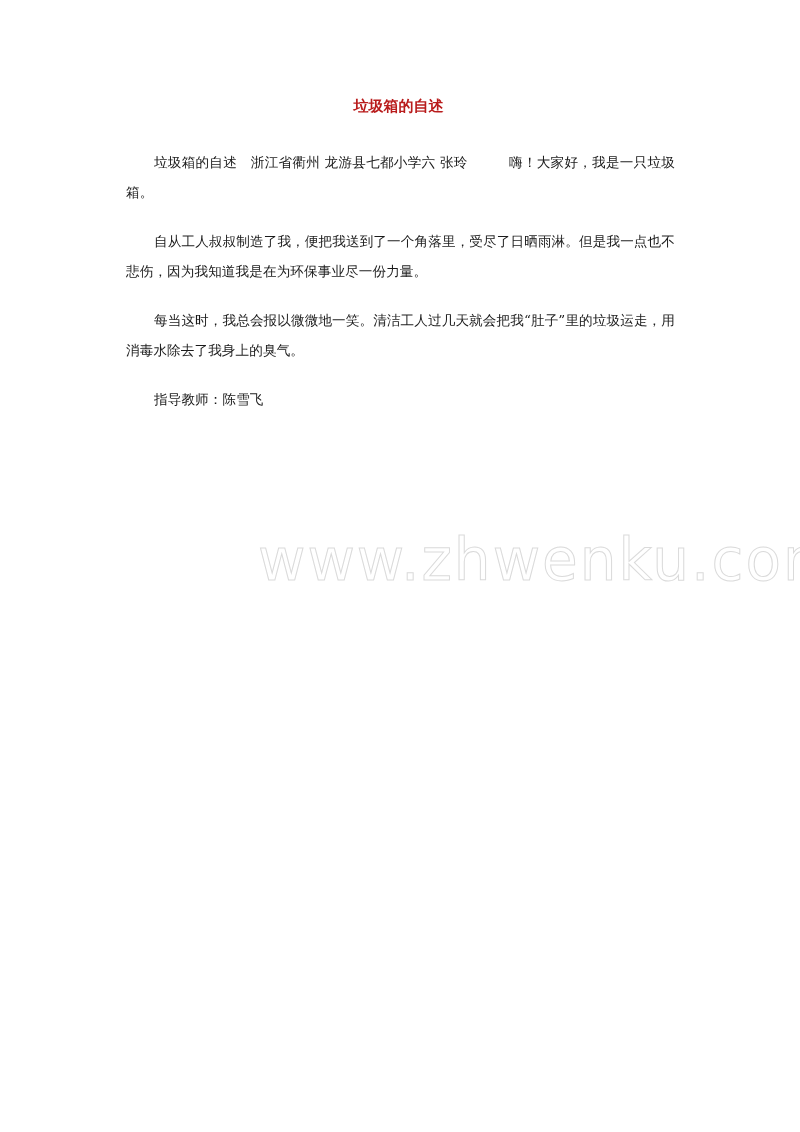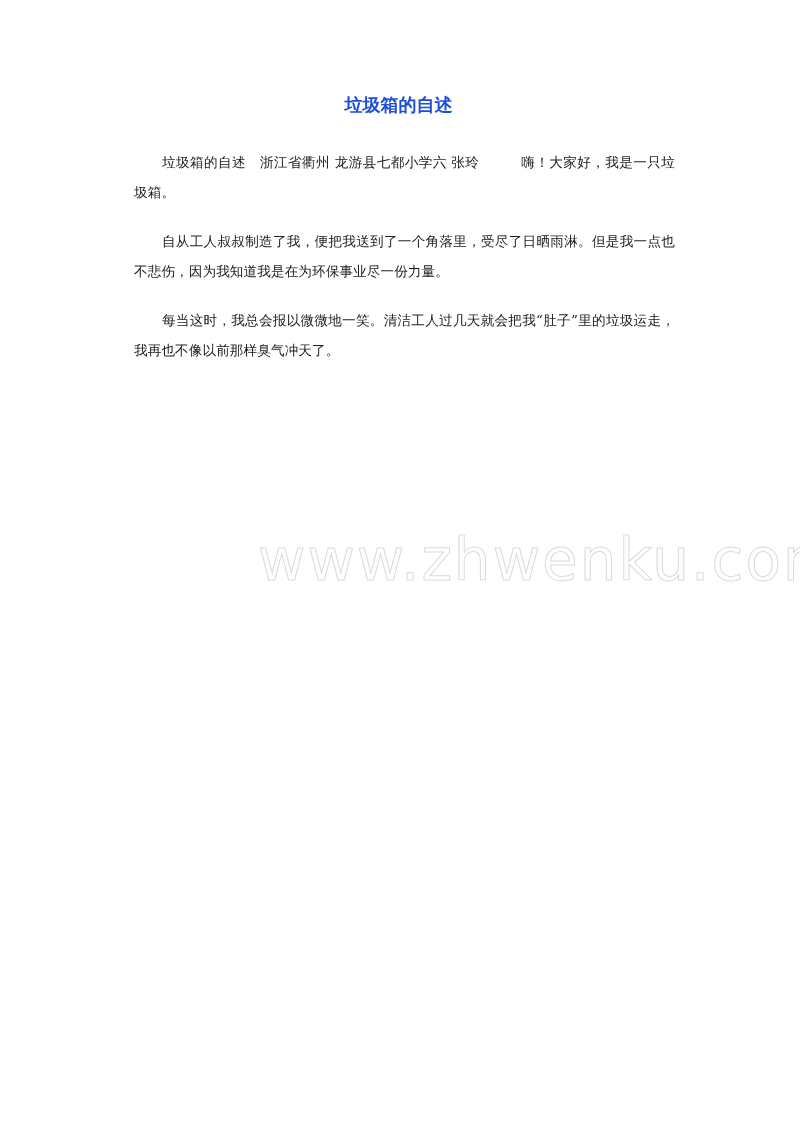--- a/index.html
+++ b/index.html
@@ -20,38 +20,38 @@
       left: 122px;
       top: 0;
       width: 553px;
     }
     .doc-title {
       position: absolute;
       left: 0;
       top: 96px;
       width: 553px;
       text-align: center;
-      font-family: Liberation Mono, monospace;
+      font-family: Liberation Serif, serif;
       font-weight: bold;
-      font-size: 18px;
+      font-size: 15px;
       line-height: 20px;
-      color: #1d4ed8;
+      color: #b91c1c;
     }
     .body-text {
       position: absolute;
       left: 0;
       top: 147px;
       width: 553px;
     }
     .para {
       font-size: 13.6px;
       line-height: 30px;
       text-indent: 28px;
       text-align: justify;
-      margin: 0 0 19px 12px;
+      margin: 0 0 19px 4px;
       letter-spacing: 0.1px;
       word-break: break-all;
     }
     .watermark {
       position: absolute;
       left: 258px;
       top: 526px;
       font-family: "DejaVu Sans", "Liberation Sans", sans-serif;
       font-size: 58px;
       letter-spacing: 2px;
@@ -64,17 +64,18 @@
   </style>
 </head>
 <body>
 
 <div class="page">
   <div class="doc-title">垃圾箱的自述</div>
 
   <div class="body-text">
     <p class="para">垃圾箱的自述　浙江省衢州 龙游县七都小学六 张玲　　　嗨！大家好，我是一只垃圾箱。</p>
     <p class="para">自从工人叔叔制造了我，便把我送到了一个角落里，受尽了日晒雨淋。但是我一点也不悲伤，因为我知道我是在为环保事业尽一份力量。</p>
-    <p class="para">每当这时，我总会报以微微地一笑。清洁工人过几天就会把我“肚子”里的垃圾运走，我再也不像以前那样臭气冲天了。</p>
+    <p class="para">每当这时，我总会报以微微地一笑。清洁工人过几天就会把我“肚子”里的垃圾运走，用消毒水除去了我身上的臭气。</p>
+    <p class="para">指导教师：陈雪飞</p>
   </div>
 </div>
 
 <div class="watermark">www.zhwenku.com</div>
 
 </body></html>

